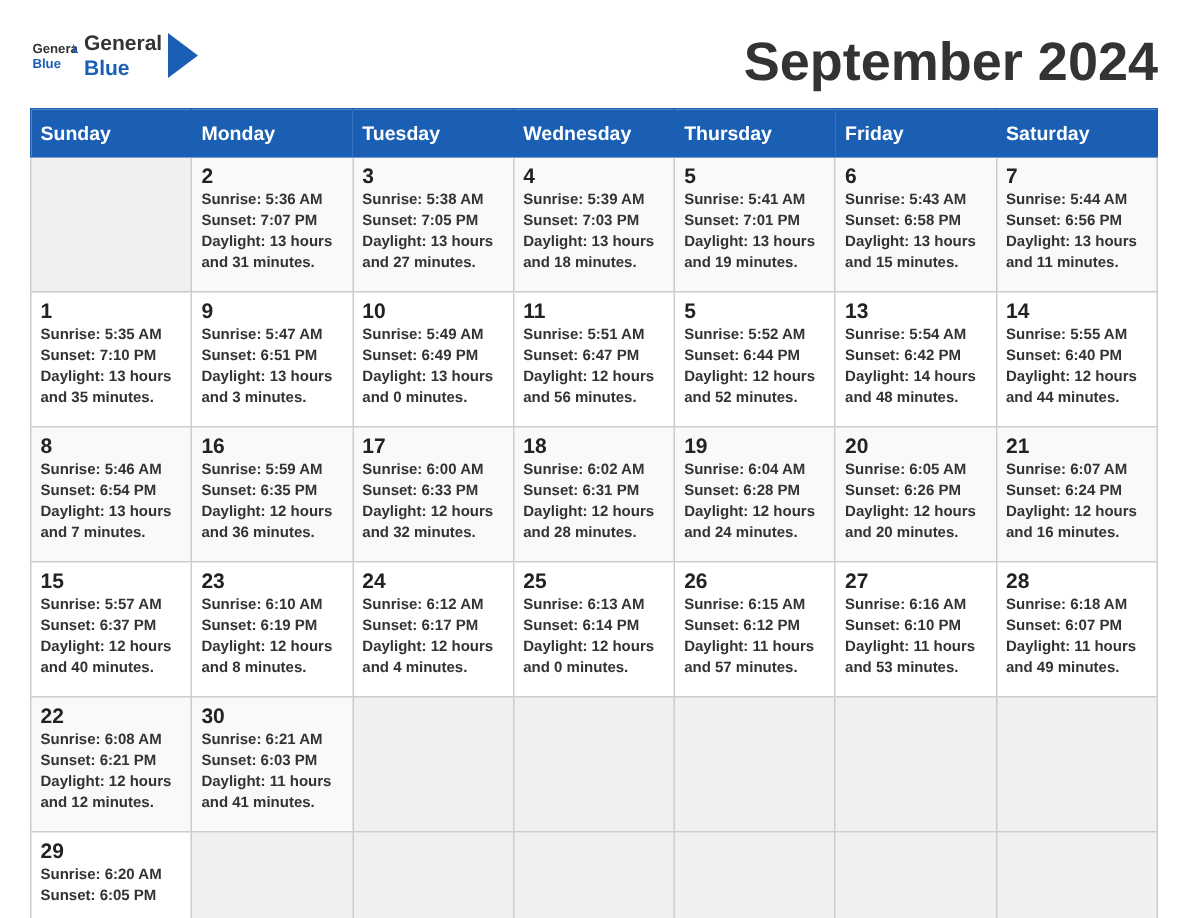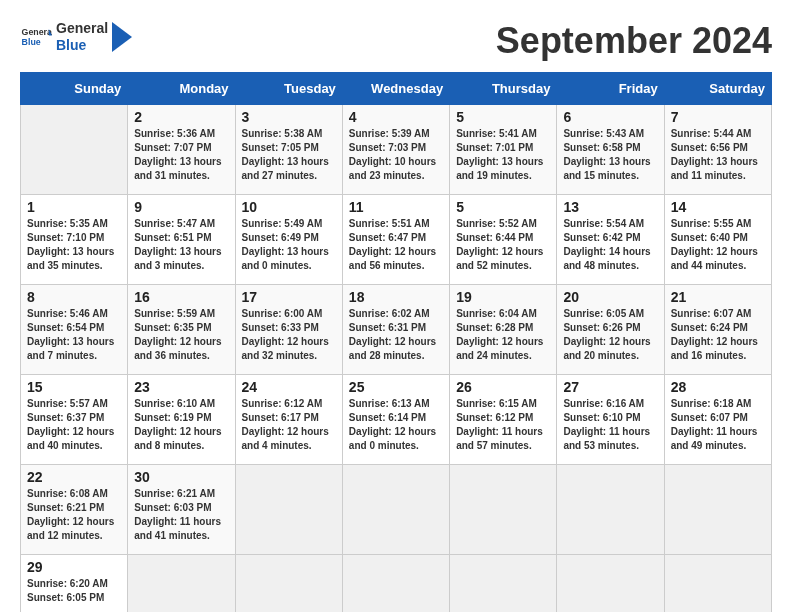--- a/index.html
+++ b/index.html
@@ -41,21 +41,21 @@
       width: 100%;
       border-collapse: collapse;
       font-size: 11px;
     }
     thead tr {
       background-color: #1a5fb4;
       color: white;
     }
     thead th {
       padding: 8px 6px;
-      text-align: right;
+      text-align: left;
       font-size: 13px;
       font-weight: bold;
       border: 1px solid #1a5fb4;
       margin-left: 40px;
     }
     tbody tr {
       vertical-align: top;
     }
     tbody td {
       border: 1px solid #ccc;
@@ -128,21 +128,21 @@
           <td>
             <span class="day-number">2</span>
             <div class="day-info"><span>Sunrise: 5:36 AM</span><br><span>Sunset: 7:07 PM</span><br><span>Daylight: 13 hours and 31 minutes.</span></div>
           </td>
           <td>
             <span class="day-number">3</span>
             <div class="day-info"><span>Sunrise: 5:38 AM</span><br><span>Sunset: 7:05 PM</span><br><span>Daylight: 13 hours and 27 minutes.</span></div>
           </td>
           <td>
             <span class="day-number">4</span>
-            <div class="day-info"><span>Sunrise: 5:39 AM</span><br><span>Sunset: 7:03 PM</span><br><span>Daylight: 10 hours and 23 minutes.</span></div>
+            <div class="day-info"><span>Sunrise: 5:39 AM</span><br><span>Sunset: 7:03 PM</span><br><span>Daylight: 13 hours and 18 minutes.</span></div>
           </td>
           <td>
             <span class="day-number">5</span>
             <div class="day-info"><span>Sunrise: 5:41 AM</span><br><span>Sunset: 7:01 PM</span><br><span>Daylight: 13 hours and 19 minutes.</span></div>
           </td>
           <td>
             <span class="day-number">6</span>
             <div class="day-info"><span>Sunrise: 5:43 AM</span><br><span>Sunset: 6:58 PM</span><br><span>Daylight: 13 hours and 15 minutes.</span></div>
           </td>
           <td>

